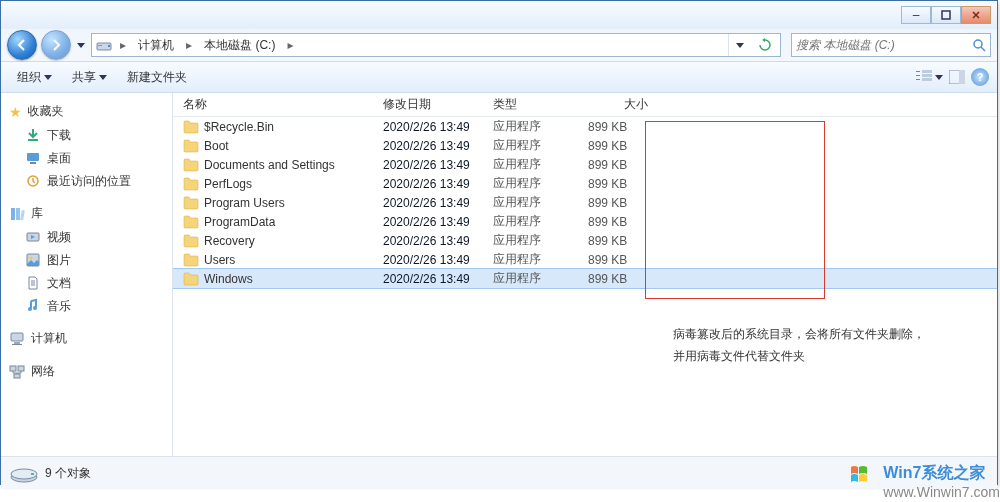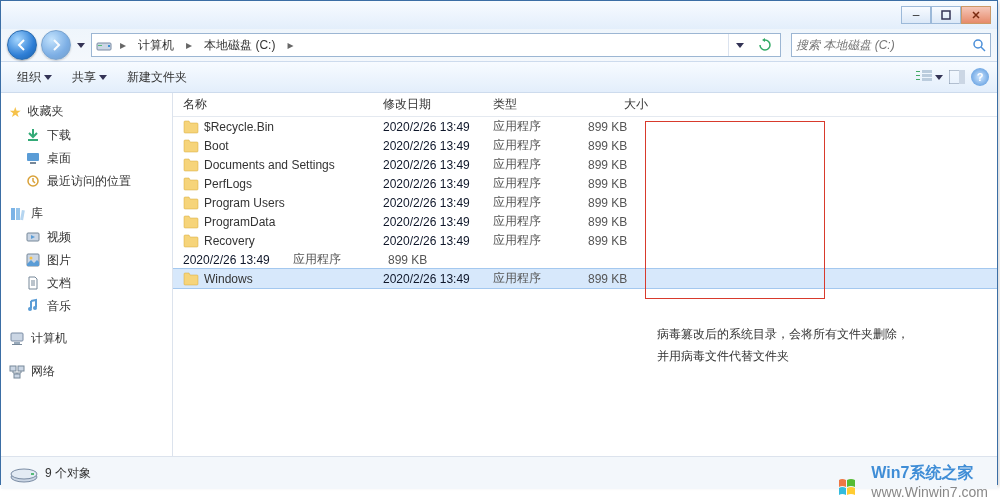--- a/index.html
+++ b/index.html
@@ -41,24 +41,24 @@
 .col-type{width:95px}
 .col-size{width:70px;text-align:right;padding-right:10px}
 .row{display:flex;align-items:center;padding:1px 0 1px 10px;height:19px}
 .row .cell-name{width:200px;display:flex;align-items:center;gap:5px}
 .row .cell-date{width:110px;color:#0f172a}
 .row .cell-type{width:95px;color:#555}
 .row .cell-size{width:70px;text-align:left;padding-right:10px;color:#555}
 .row.sel{background:#d7e8fb;outline:1px solid #a4c8ef}
 .folder-icon{width:16px;height:14px}
 .redbox{position:absolute;border:1.5px solid #d83a2c;pointer-events:none;top:28px;left:472px;width:180px;height:178px}
-.annot{position:absolute;top:230px;left:484px;color:#d83a2c;font-size:14px;line-height:22px;font-weight:500}
+.annot{position:absolute;top:230px;left:500px;color:#d83a2c;font-size:14px;line-height:22px;font-weight:500}
 .status{height:28px;border-top:1px solid #dce3ed;display:flex;align-items:center;padding:16px 8px;gap:6px;background:#f3f7fb}
 .drive{width:30px;height:20px}
-.watermark{position:absolute;right:12px;bottom:2px;display:flex;align-items:flex-end;gap:10px;font-family:Arial,sans-serif}
+.watermark{position:absolute;right:0;bottom:2px;display:flex;align-items:flex-start;gap:10px;font-family:Arial,sans-serif}
 .watermark .flag{width:24px;height:24px}
 .watermark b{font-size:16px;color:#3f8dd6}
 .watermark .sub{font-size:14px;color:#888}
 svg{display:block}
 </style>
 </head>
 <body>
 
 <div class="window">
   <div class="titlebar">
@@ -355,20 +355,26 @@
               <svg class="folder-icon" viewBox="0 0 16 14">
                 <path d="M1 3 L1 12 Q1 13 2 13 L14 13 Q15 13 15 12 L15 4 Q15 3 14 3 L7 3 L6 1 L2 1 Q1 1 1 2 Z" fill="#f6d47a" stroke="#d4a93a" stroke-width=".5"></path>
               </svg>
               <span>Recovery</span>
             </div>
             <div class="cell-date">2020/2/26 13:49</div>
             <div class="cell-type">应用程序</div>
             <div class="cell-size">899 KB</div>
           </div>
           <div class="row">
+            <div class="cell-name">
+              <svg class="folder-icon" viewBox="0 0 16 14">
+                <path d="M1 3 L1 12 Q1 13 2 13 L14 13 Q15 13 15 12 L15 4 Q15 3 14 3 L7 3 L6 1 L2 1 Q1 1 1 2 Z" fill="#f6d47a" stroke="#d4a93a" stroke-width=".5"></path>
+              </svg>
+              <span>Users</span>
+            </div>
             <div class="cell-date">2020/2/26 13:49</div>
             <div class="cell-type">应用程序</div>
             <div class="cell-size">899 KB</div>
           </div>
           <div class="row sel">
             <div class="cell-name">
               <svg class="folder-icon" viewBox="0 0 16 14">
                 <path d="M1 3 L1 12 Q1 13 2 13 L14 13 Q15 13 15 12 L15 4 Q15 3 14 3 L7 3 L6 1 L2 1 Q1 1 1 2 Z" fill="#f6d47a" stroke="#d4a93a" stroke-width=".5"></path>
               </svg>
               <span>Windows</span>

